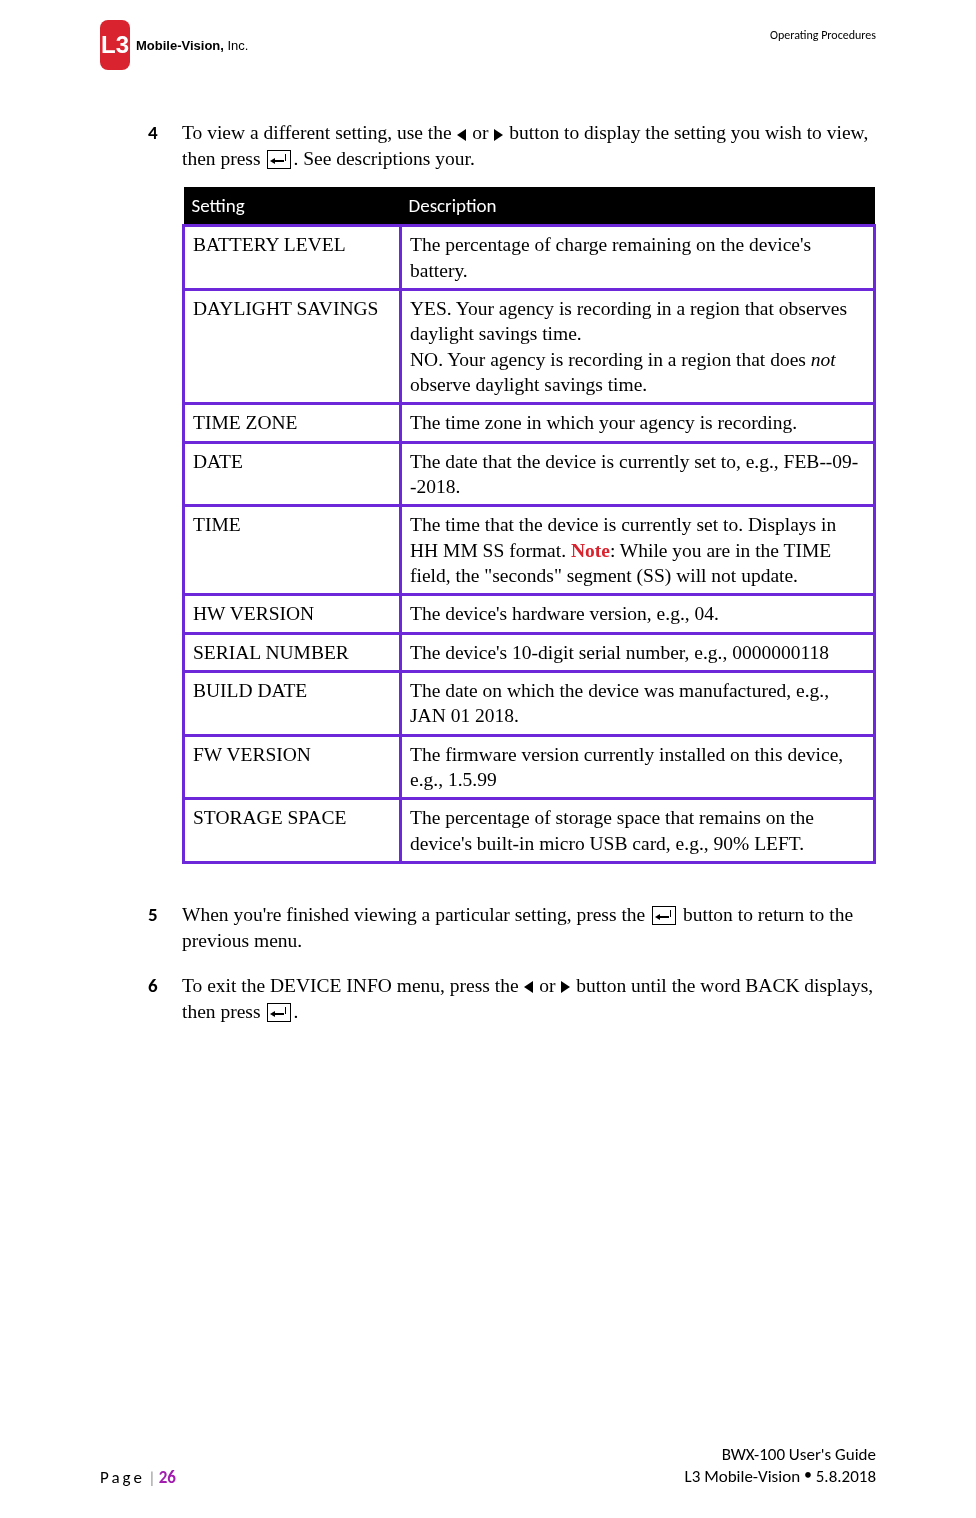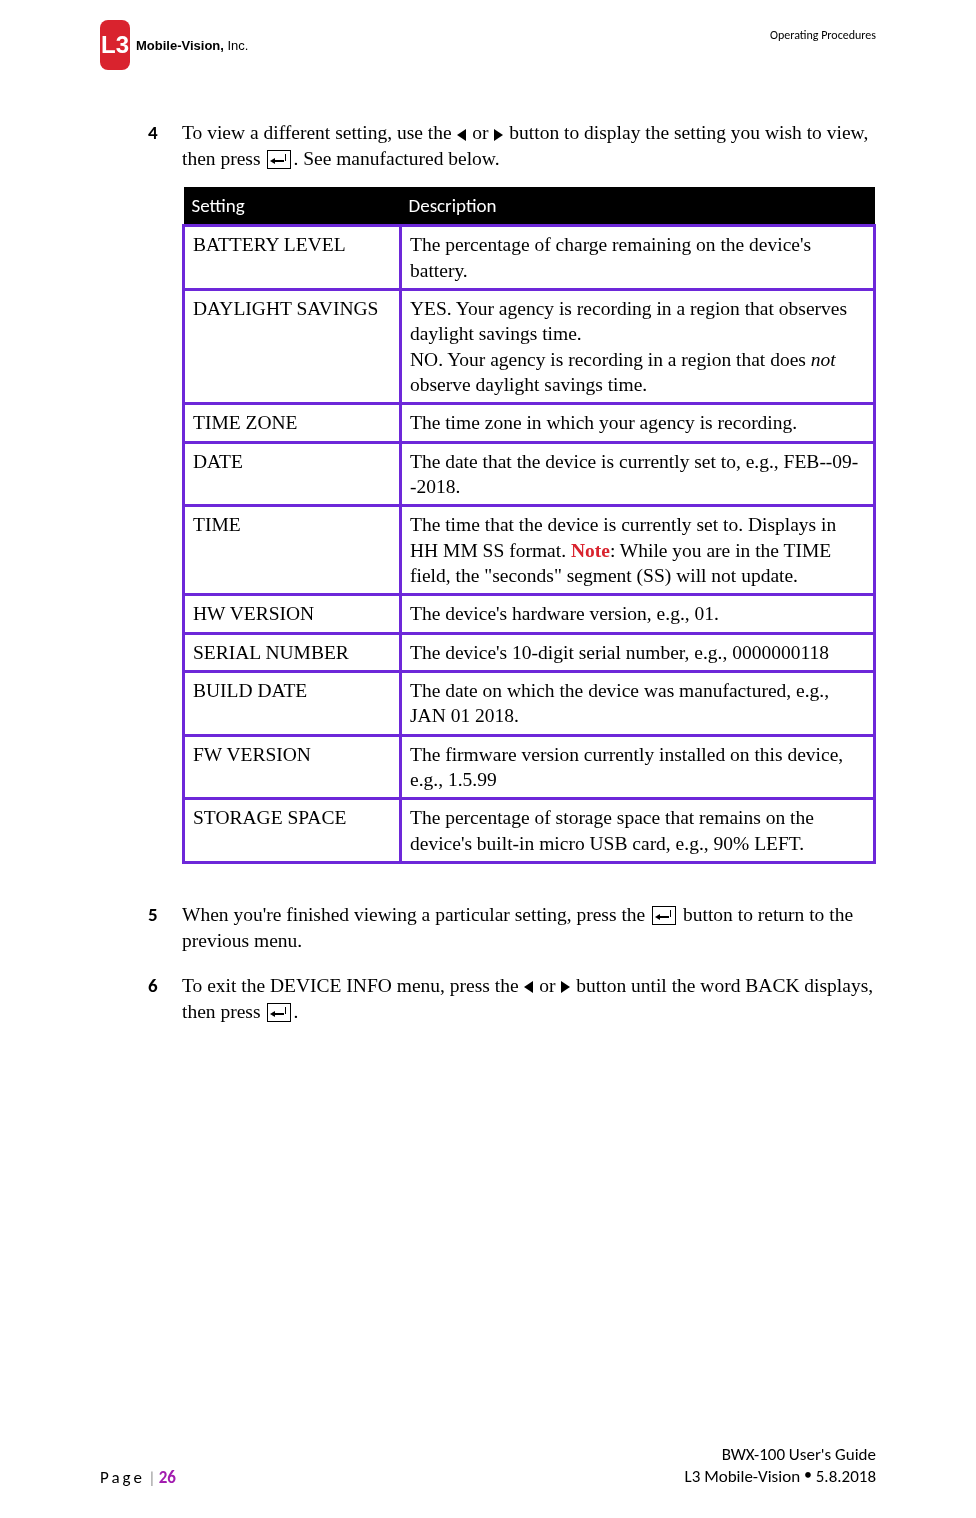--- a/index.html
+++ b/index.html
@@ -178,21 +178,21 @@
     </div>
     <div class="header-right">Operating Procedures</div>
   </div>
 
   <div class="content">
 
     <div class="step">
       <div class="step-num">4</div>
       <div class="step-body">
         <div>
-          <span>To view a different setting, use the </span><span class="tri-left"></span><span> or </span><span class="tri-right"></span><span> button to display the setting you wish to view, then press </span><span class="enter-icon"><span class="enter-arrowhead"></span></span><span>. See manufactured below.</span>
+          <span>To view a different setting, use the </span><span class="tri-left"></span><span> or </span><span class="tri-right"></span><span> button to display the setting you wish to view, then press </span><span class="enter-icon"><span class="enter-arrowhead"></span></span><span>. See descriptions your.</span>
         </div>
 
         <table class="settings">
           <thead>
             <tr>
               <th>Setting</th>
               <th>Description</th>
             </tr>
           </thead>
           <tbody>
@@ -212,21 +212,21 @@
             <tr>
               <td>DATE</td>
               <td>The date that the device is currently set to, e.g., FEB--09--2018.</td>
             </tr>
             <tr>
               <td>TIME</td>
               <td><span>The time that the device is currently set to. Displays in HH MM SS format. </span><span class="note-red">Note</span><span>: While you are in the TIME field, the "seconds" segment (SS) will not update.</span></td>
             </tr>
             <tr>
               <td>HW VERSION</td>
-              <td>The device's hardware version, e.g., 01.</td>
+              <td>The device's hardware version, e.g., 04.</td>
             </tr>
             <tr>
               <td>SERIAL NUMBER</td>
               <td>The device's 10-digit serial number, e.g., 0000000118</td>
             </tr>
             <tr>
               <td>BUILD DATE</td>
               <td>The date on which the device was manufactured, e.g., JAN 01 2018.</td>
             </tr>
             <tr>

